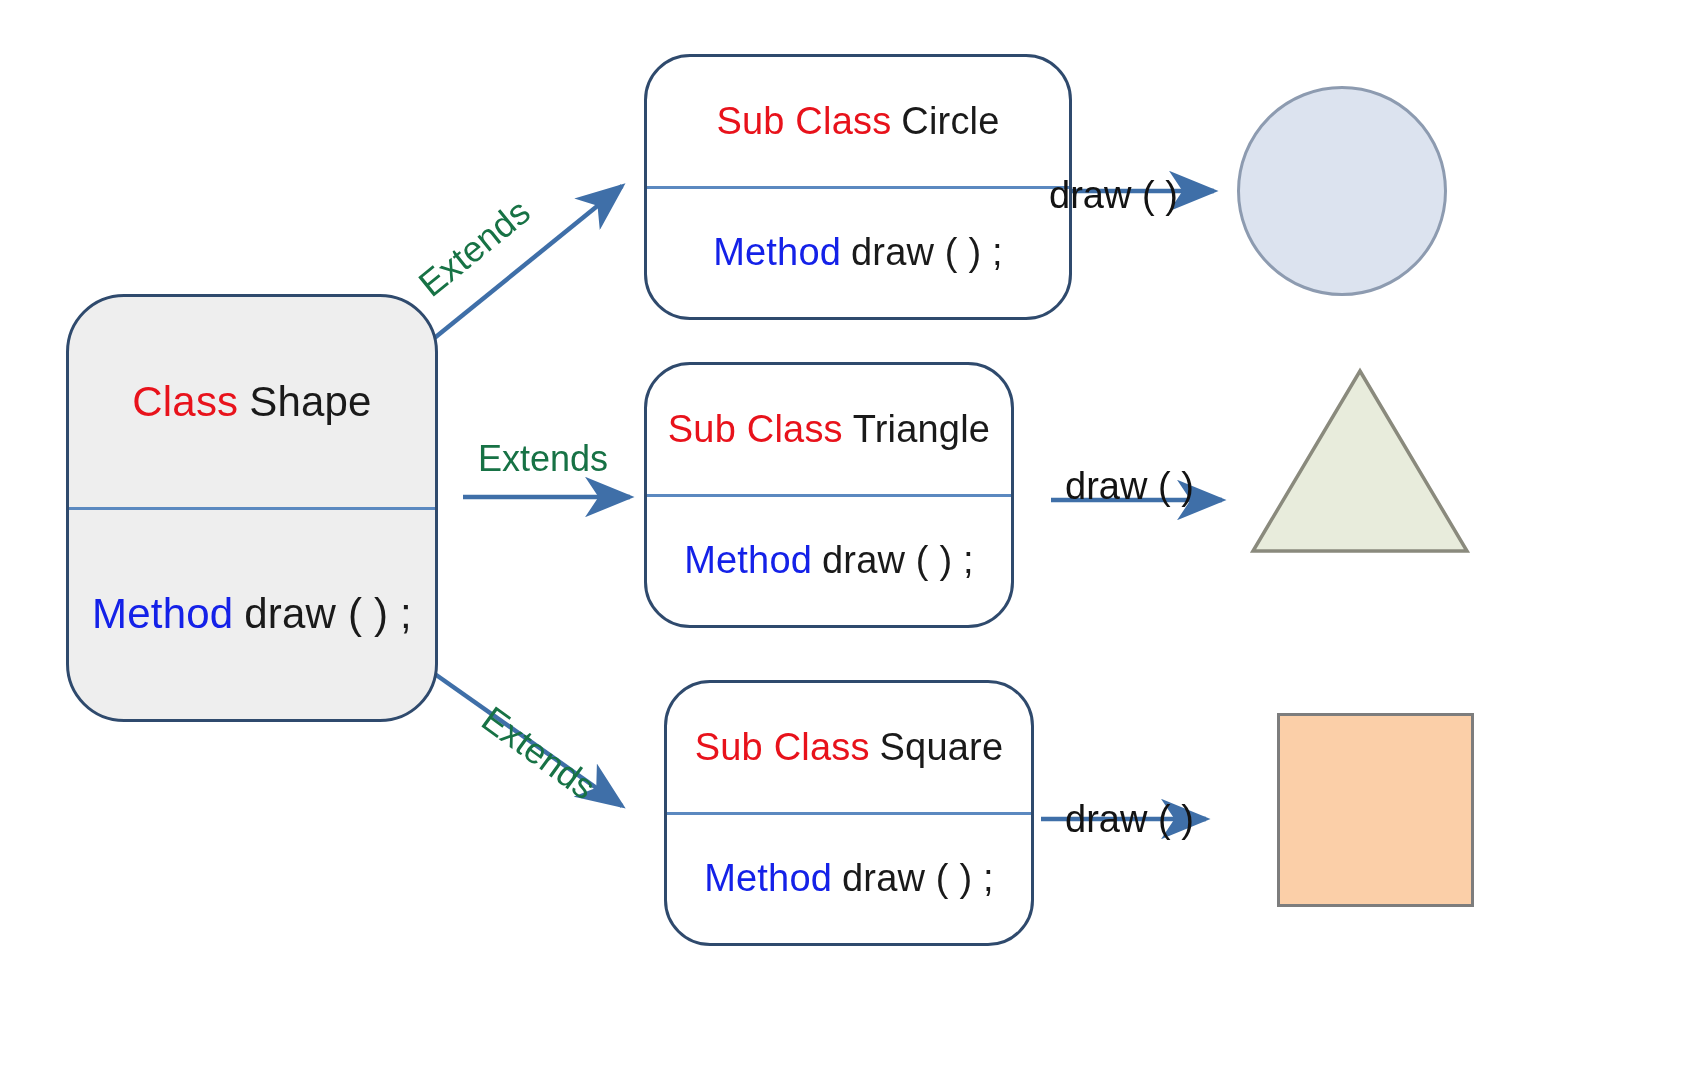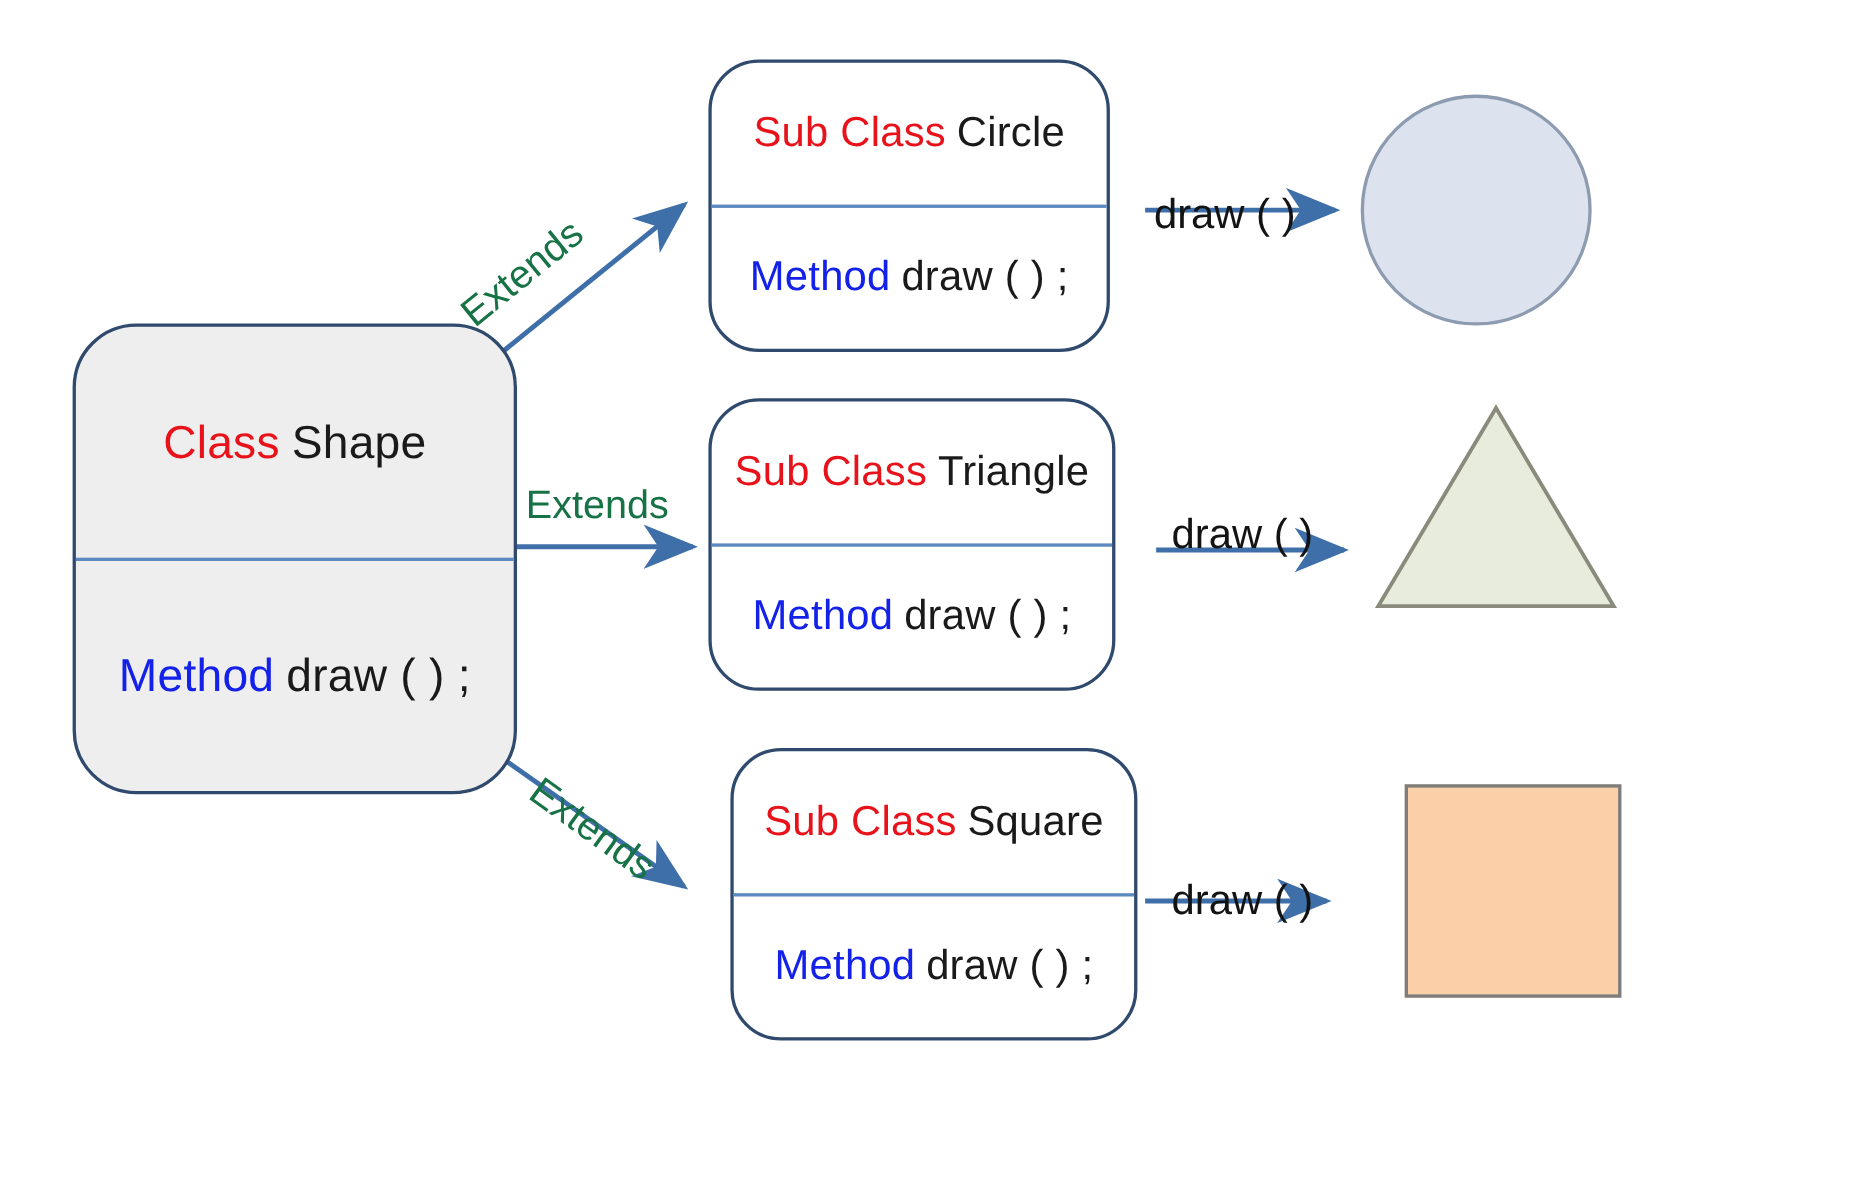--- a/index.html
+++ b/index.html
@@ -105,34 +105,34 @@
 
     <line x1="463" y1="497" x2="630" y2="497" stroke="#3f6fa8" stroke-width="4.5" marker-end="url(#ah)"></line>
 
     <line x1="432" y1="672" x2="622" y2="806" stroke="#3f6fa8" stroke-width="4.5" marker-end="url(#ah)"></line>
 
     <line x1="1041" y1="191" x2="1214" y2="191" stroke="#3f6fa8" stroke-width="4.5" marker-end="url(#ah)"></line>
     <line x1="1051" y1="500" x2="1222" y2="500" stroke="#3f6fa8" stroke-width="4.5" marker-end="url(#ah)"></line>
     <line x1="1041" y1="819" x2="1206" y2="819" stroke="#3f6fa8" stroke-width="4.5" marker-end="url(#ah)"></line>
   </svg>
 
-  <div class="class-box parent" style="left:66px; top:294px; width:404px; height:428px;">
+  <div class="class-box parent" style="left:66px; top:294px; width:372px; height:428px;">
     <div class="box-compartment upper">
       <span class="ttl">
         <span class="kw-class">Class</span><span class="sp"></span><span class="kw-plain">Shape</span>
       </span>
     </div>
     <div class="box-compartment lower">
       <span class="ttl">
         <span class="kw-method">Method</span><span class="sp"></span><span class="kw-plain">draw ( ) ;</span>
       </span>
     </div>
   </div>
 
-  <div class="class-box" style="left:644px; top:54px; width:365px; height:266px;">
+  <div class="class-box" style="left:644px; top:54px; width:428px; height:266px;">
     <div class="box-compartment upper">
       <span class="ttl">
         <span class="kw-class">Sub Class</span><span class="sp"></span><span class="kw-plain">Circle</span>
       </span>
     </div>
     <div class="box-compartment lower">
       <span class="ttl">
         <span class="kw-method">Method</span><span class="sp"></span><span class="kw-plain">draw ( ) ;</span>
       </span>
     </div>

